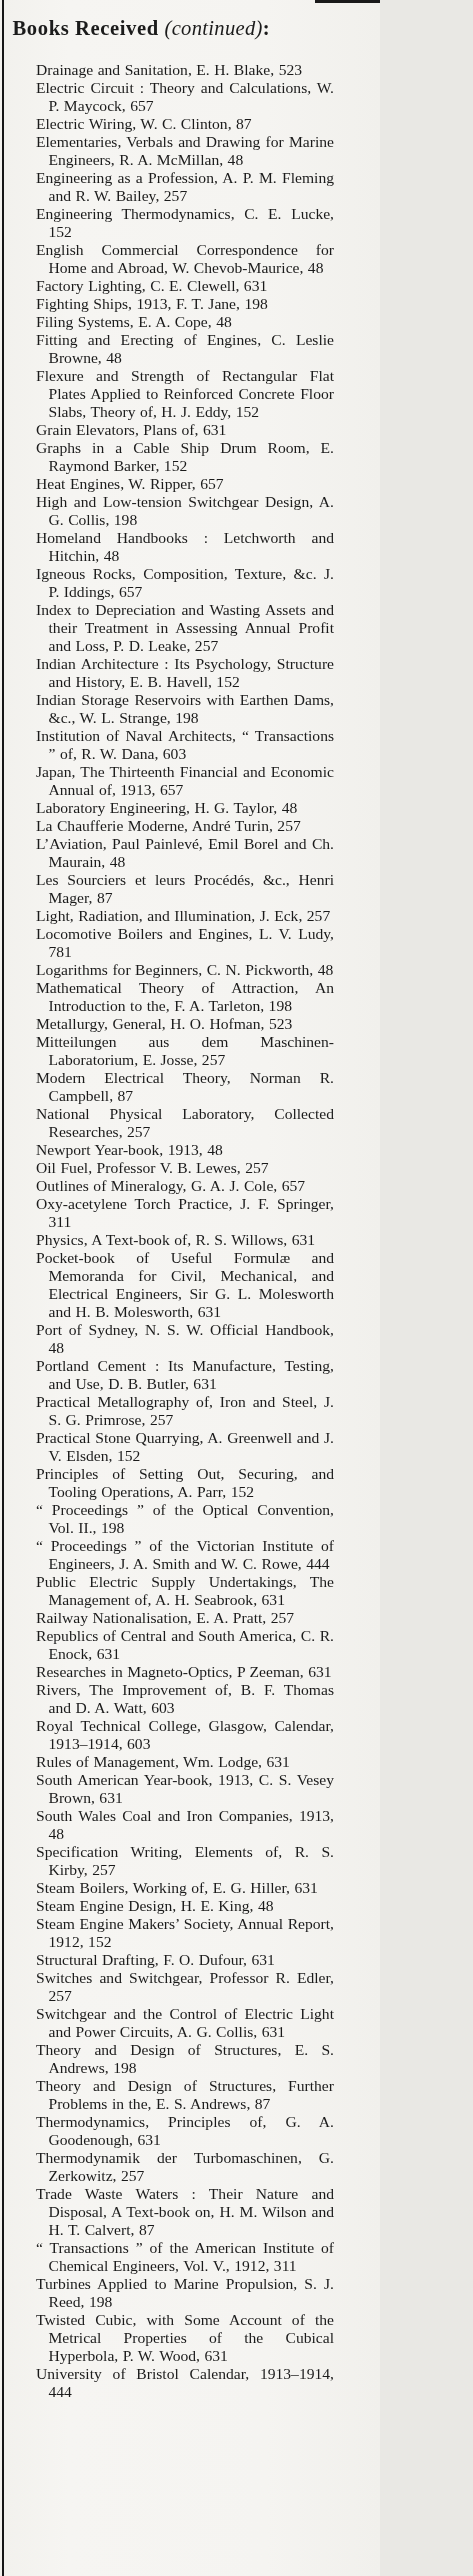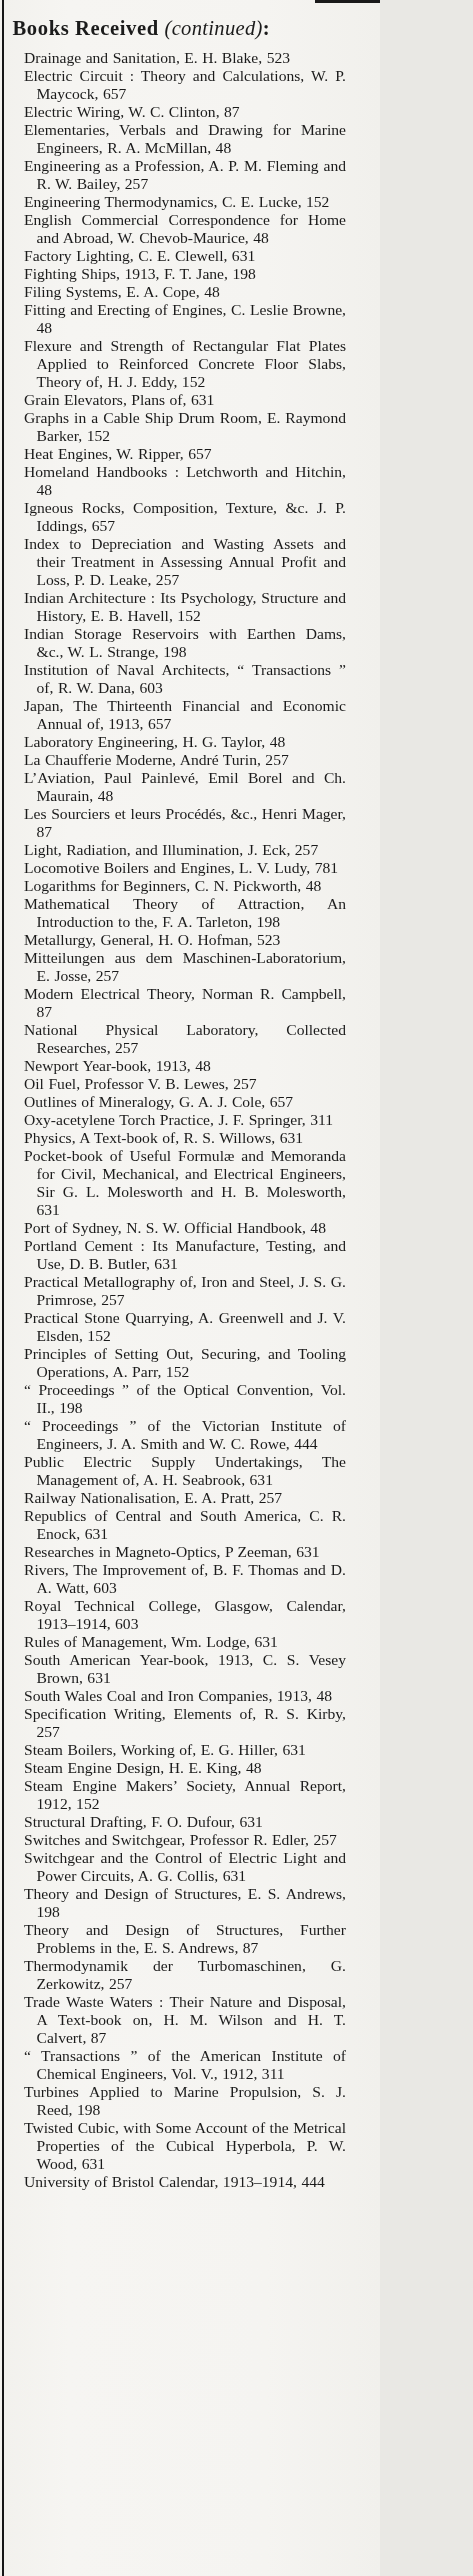--- a/index.html
+++ b/index.html
@@ -42,21 +42,21 @@
     letter-spacing: 0.6px;
     white-space: nowrap;
   }
   h1.heading .cont {
     font-weight: normal;
     font-style: italic;
     letter-spacing: 0.3px;
   }
   ul.book-list {
     list-style: none;
-    margin: 0;
+    margin: 12px;
     box-sizing: border-box;
     padding: 8.7px 34px 0 24px;
   }
   ul.book-list li.entry {
     font-size: 15.6px;
     line-height: 18px;
     text-align: justify;
     text-indent: -12.5px;
     padding-left: 12.5px;
     margin: 0;
@@ -81,20 +81,21 @@
       <li class="entry">Engineering Thermodynamics, C. E. Lucke, 152</li>
       <li class="entry">English Commercial Correspondence for Home and Abroad, W. Chevob-Maurice, 48</li>
       <li class="entry">Factory Lighting, C. E. Clewell, 631</li>
       <li class="entry">Fighting Ships, 1913, F. T. Jane, 198</li>
       <li class="entry">Filing Systems, E. A. Cope, 48</li>
       <li class="entry">Fitting and Erecting of Engines, C. Leslie Browne, 48</li>
       <li class="entry">Flexure and Strength of Rectangular Flat Plates Applied to Reinforced Concrete Floor Slabs, Theory of, H. J. Eddy, 152</li>
       <li class="entry">Grain Elevators, Plans of, 631</li>
       <li class="entry">Graphs in a Cable Ship Drum Room, E. Raymond Barker, 152</li>
       <li class="entry">Heat Engines, W. Ripper, 657</li>
+      <li class="entry">High and Low-tension Switchgear Design, A. G. Collis, 198</li>
       <li class="entry">Homeland Handbooks :  Letchworth and Hitchin, 48</li>
       <li class="entry">Igneous Rocks, Composition, Texture, &amp;c. J. P. Iddings, 657</li>
       <li class="entry">Index to Depreciation and Wasting Assets and their Treatment in Assessing Annual Profit and Loss, P. D. Leake, 257</li>
       <li class="entry">Indian Architecture :  Its Psychology, Structure and History, E. B. Havell, 152</li>
       <li class="entry">Indian Storage Reservoirs with Earthen Dams, &amp;c., W. L. Strange, 198</li>
       <li class="entry">Institution of Naval Architects, “ Trans­actions ” of, R. W. Dana, 603</li>
       <li class="entry">Japan, The Thirteenth Financial and Economic Annual of, 1913, 657</li>
       <li class="entry">Laboratory Engineering, H. G. Taylor, 48</li>
       <li class="entry">La Chaufferie Moderne, André Turin, 257</li>
       <li class="entry">L’Aviation, Paul Painlevé, Emil Borel and Ch. Maurain, 48</li>
@@ -131,20 +132,21 @@
       <li class="entry">South Wales Coal and Iron Companies, 1913, 48</li>
       <li class="entry">Specification Writing, Elements of, R. S. Kirby, 257</li>
       <li class="entry">Steam Boilers, Working of, E. G. Hiller, 631</li>
       <li class="entry">Steam Engine Design, H. E. King, 48</li>
       <li class="entry">Steam Engine Makers’ Society, Annual Report, 1912, 152</li>
       <li class="entry">Structural Drafting, F. O. Dufour, 631</li>
       <li class="entry">Switches and Switchgear, Professor R. Edler, 257</li>
       <li class="entry">Switchgear and the Control of Electric Light and Power Circuits, A. G. Collis, 631</li>
       <li class="entry">Theory and Design of Structures, E. S. Andrews, 198</li>
       <li class="entry">Theory and Design of Structures, Further Problems in the, E. S. Andrews, 87</li>
+      <li class="entry">Thermodynamics, Principles of, G. A. Goodenough, 631</li>
       <li class="entry">Thermodynamik der Turbomaschinen, G. Zerkowitz, 257</li>
       <li class="entry">Trade Waste Waters :  Their Nature and Disposal, A Text-book on, H. M. Wilson and H. T. Calvert, 87</li>
       <li class="entry">“ Transactions ” of the American Institute of Chemical Engineers, Vol. V., 1912, 311</li>
       <li class="entry">Turbines Applied to Marine Propulsion, S. J. Reed, 198</li>
       <li class="entry">Twisted Cubic, with Some Account of the Metrical Properties of the Cubical Hyperbola, P. W. Wood, 631</li>
       <li class="entry">University of Bristol Calendar, 1913–1914, 444</li>
     </ul>
 </div>
 
 

